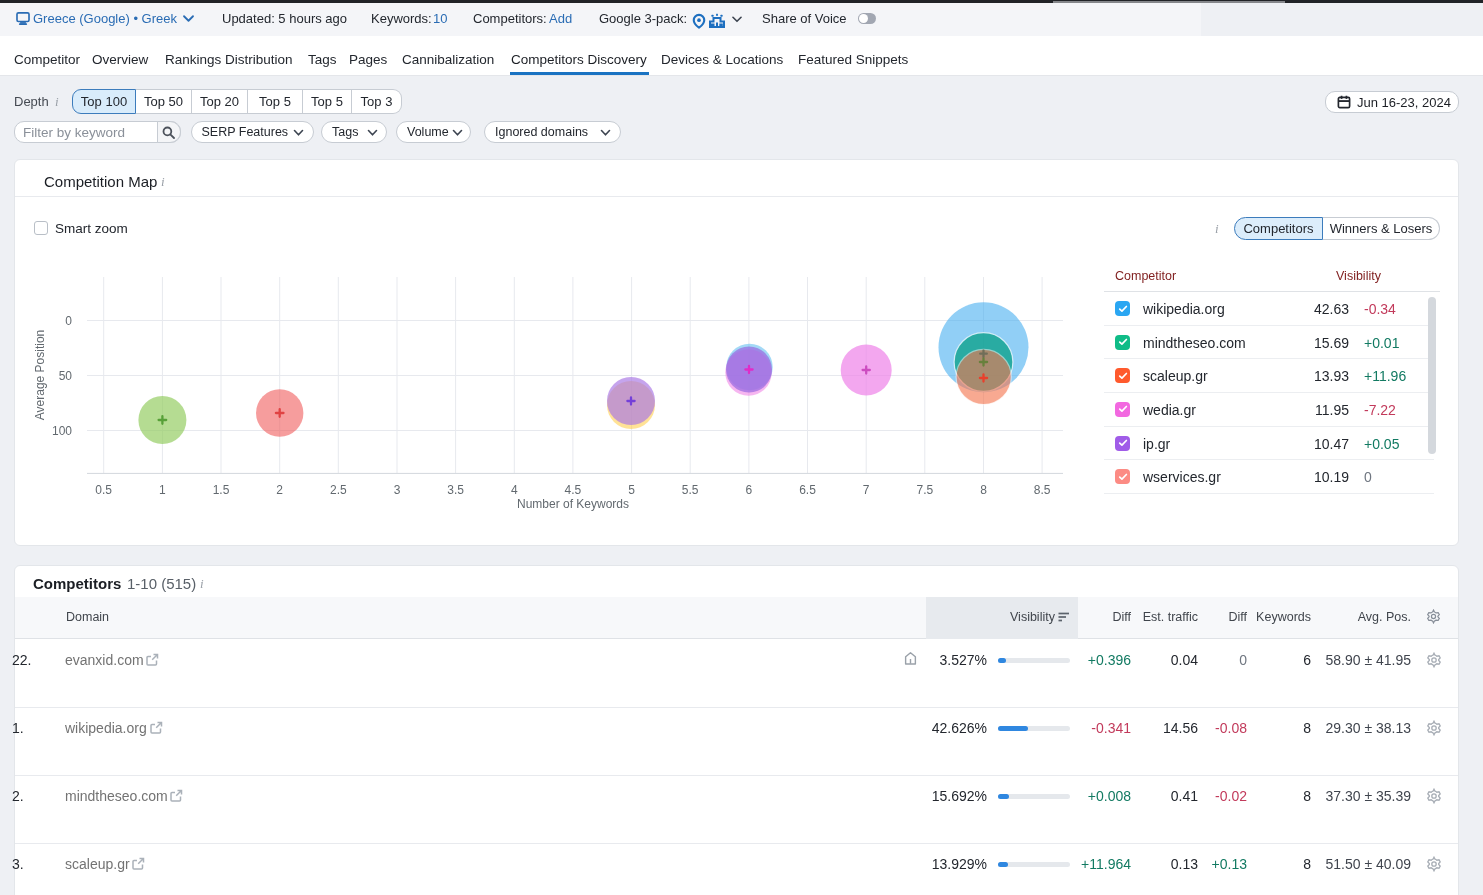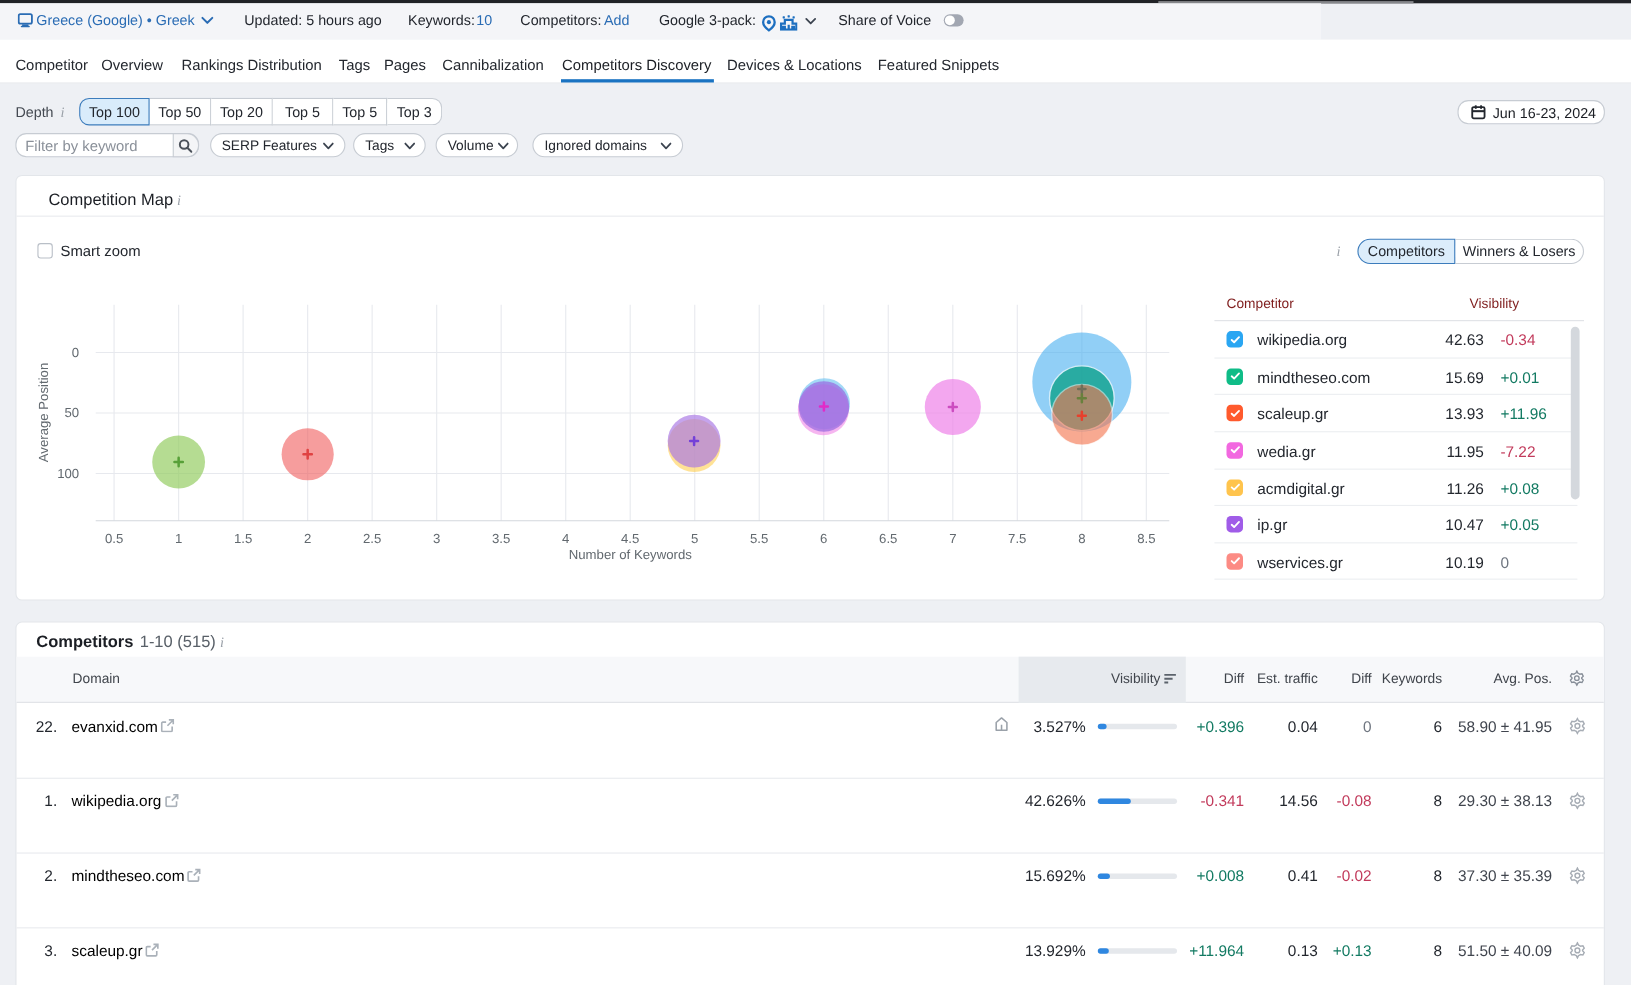--- a/index.html
+++ b/index.html
@@ -18,22 +18,22 @@
 .hdr13{font-size:12.5px;color:#7f1d1d}
 .lrow{height:33.65px}
 .cbx{width:15px;height:15px;border-radius:4px;position:absolute;left:11px;top:9px}
 .cbx svg{position:absolute;left:2.5px;top:3.5px}
 .ldom{position:absolute;left:39px;top:8px;font-size:14px;color:#23272e;height:18px;line-height:18px}
 .lval{position:absolute;top:8px;font-size:14px;color:#23272e;height:18px;line-height:18px;width:70px;text-align:right}
 .ldif{position:absolute;top:8px;font-size:14px;height:18px;line-height:18px}
 .pos{color:#127a62}
 .neg{color:#c23a5b}
 .gry{color:#6f7680}
-.rnum{position:absolute;width:40px;text-align:right;font-size:14px;color:#23272e}
-.dlink{position:absolute;font-size:14px;color:#000000}
+.rnum{position:absolute;width:40px;font-size:14px;color:#23272e}
+.dlink{position:absolute;font-size:14px;color:#737373}
 .rv{position:absolute;text-align:right;font-size:14px;color:#23272e}
 .bar{position:absolute;width:72px;height:5px;border-radius:2.5px;background:#e5e8ec}
 .bar i{display:block;height:5px;border-radius:2.5px;background:#2f87e0}
 .rv.pos{color:#127a62}.rv.neg{color:#c23a5b}.rv.gry{color:#6f7680}
 </style>
 </head>
 <body>
 <div class="ab strip"></div>
 <div class="ab" style="left:1053px;top:1px;width:232px;height:1.5px;background:#85878b"></div>
 <div class="ab topbar">
@@ -255,30 +255,20 @@
     <span class="cbx" style="background:#f268e0">
         <svg width="10" height="8" viewBox="0 0 11 9">
           <path d="M1.8 4.6 L4.3 6.9 L9.3 1.7" fill="none" stroke="#fff" stroke-width="1.9" stroke-linecap="round" stroke-linejoin="round"></path>
         </svg>
       </span>
     <span class="ldom">wedia.gr</span>
       <span class="lval" style="left:175px">11.95</span>
       <span class="ldif neg" style="left:260px">-7.22</span>
   </div>
   <div class="lrow" style="position:relative;border-bottom:1px solid #eceef1">
-    <span class="cbx" style="background:#ffc44d">
-        <svg width="10" height="8" viewBox="0 0 11 9">
-          <path d="M1.8 4.6 L4.3 6.9 L9.3 1.7" fill="none" stroke="#fff" stroke-width="1.9" stroke-linecap="round" stroke-linejoin="round"></path>
-        </svg>
-      </span>
-    <span class="ldom">acmdigital.gr</span>
-      <span class="lval" style="left:175px">11.26</span>
-      <span class="ldif pos" style="left:260px">+0.08</span>
-  </div>
-  <div class="lrow" style="position:relative;border-bottom:1px solid #eceef1">
     <span class="cbx" style="background:#a05ce8">
         <svg width="10" height="8" viewBox="0 0 11 9">
           <path d="M1.8 4.6 L4.3 6.9 L9.3 1.7" fill="none" stroke="#fff" stroke-width="1.9" stroke-linecap="round" stroke-linejoin="round"></path>
         </svg>
       </span>
     <span class="ldom">ip.gr</span>
       <span class="lval" style="left:175px">10.47</span>
       <span class="ldif pos" style="left:260px">+0.05</span>
   </div>
   <div class="lrow" style="position:relative;border-bottom:1px solid #eceef1">

